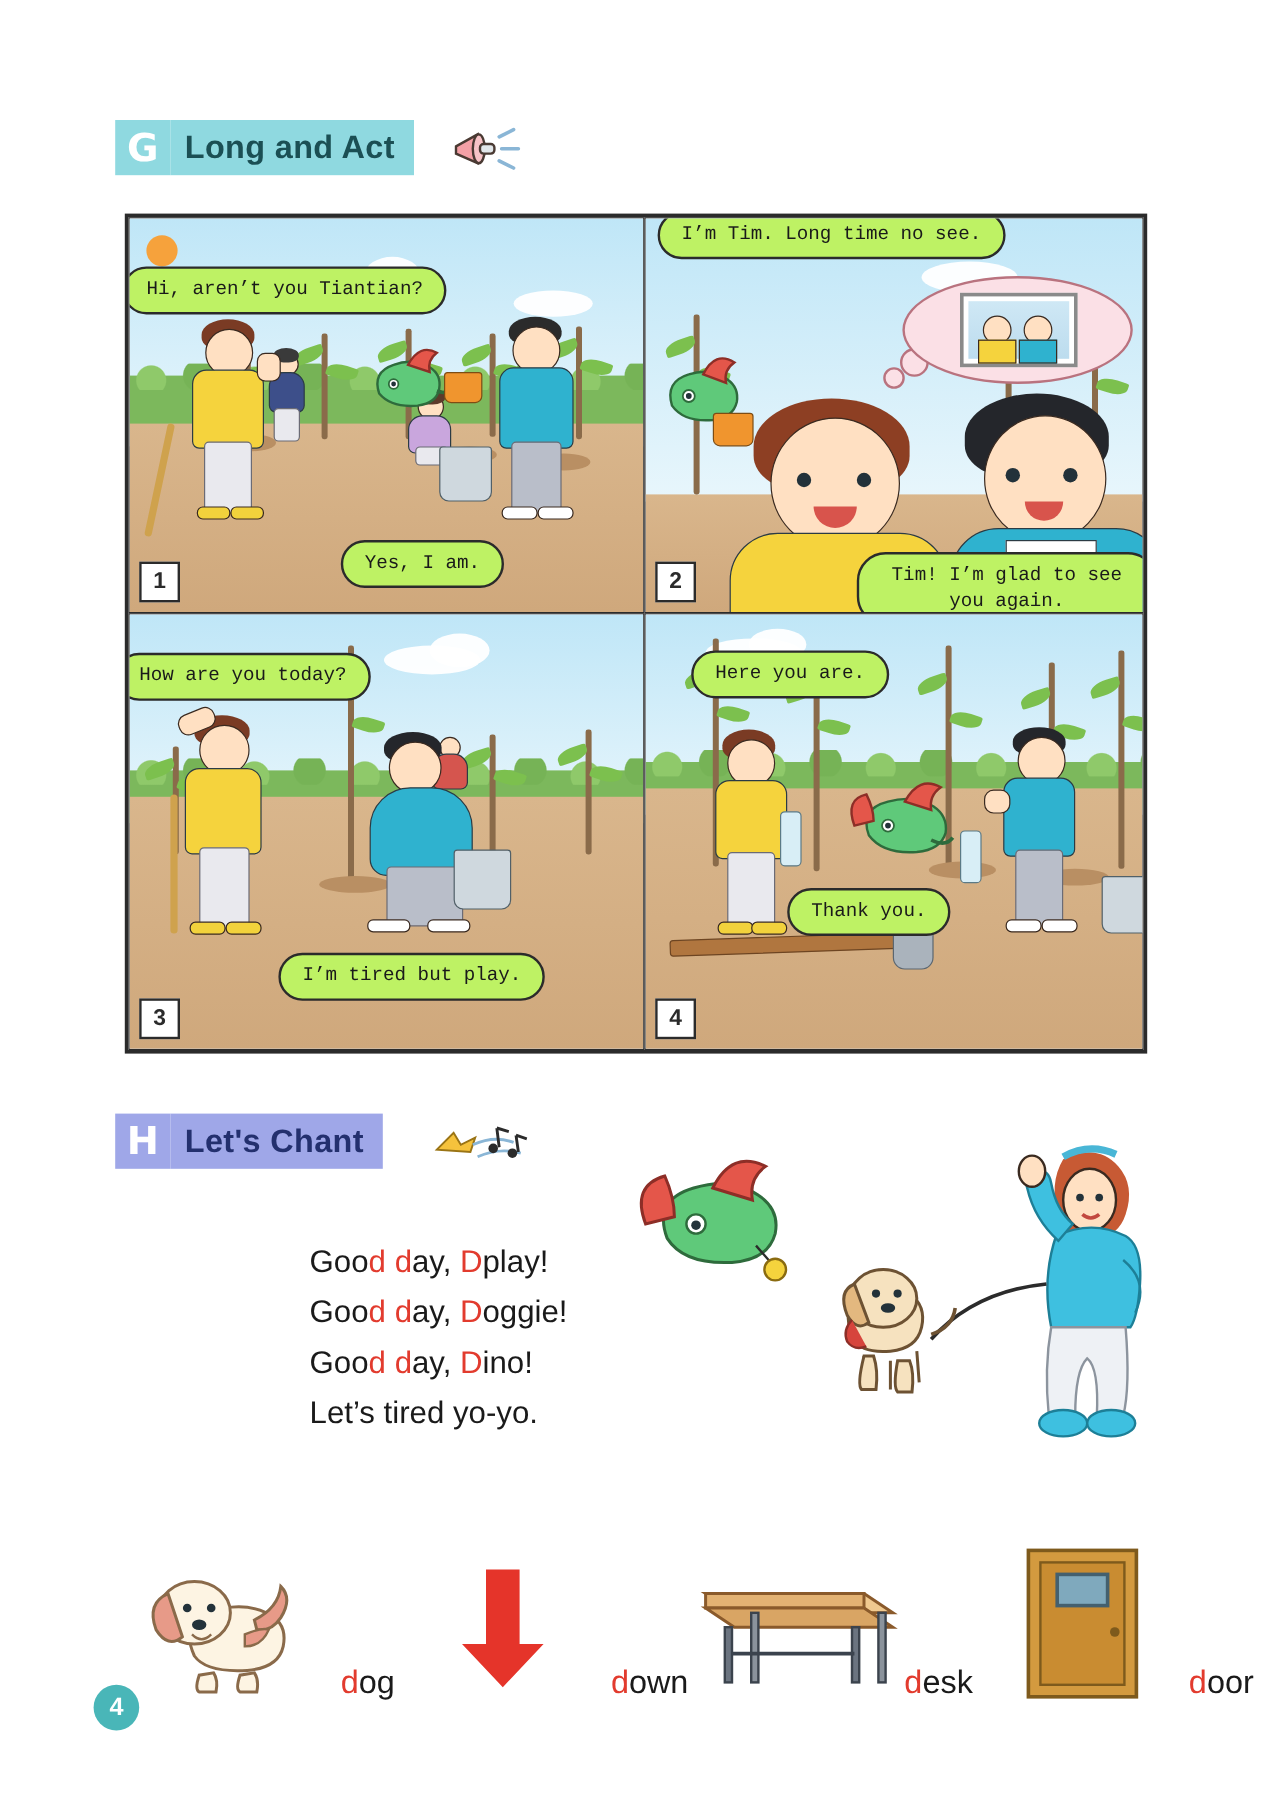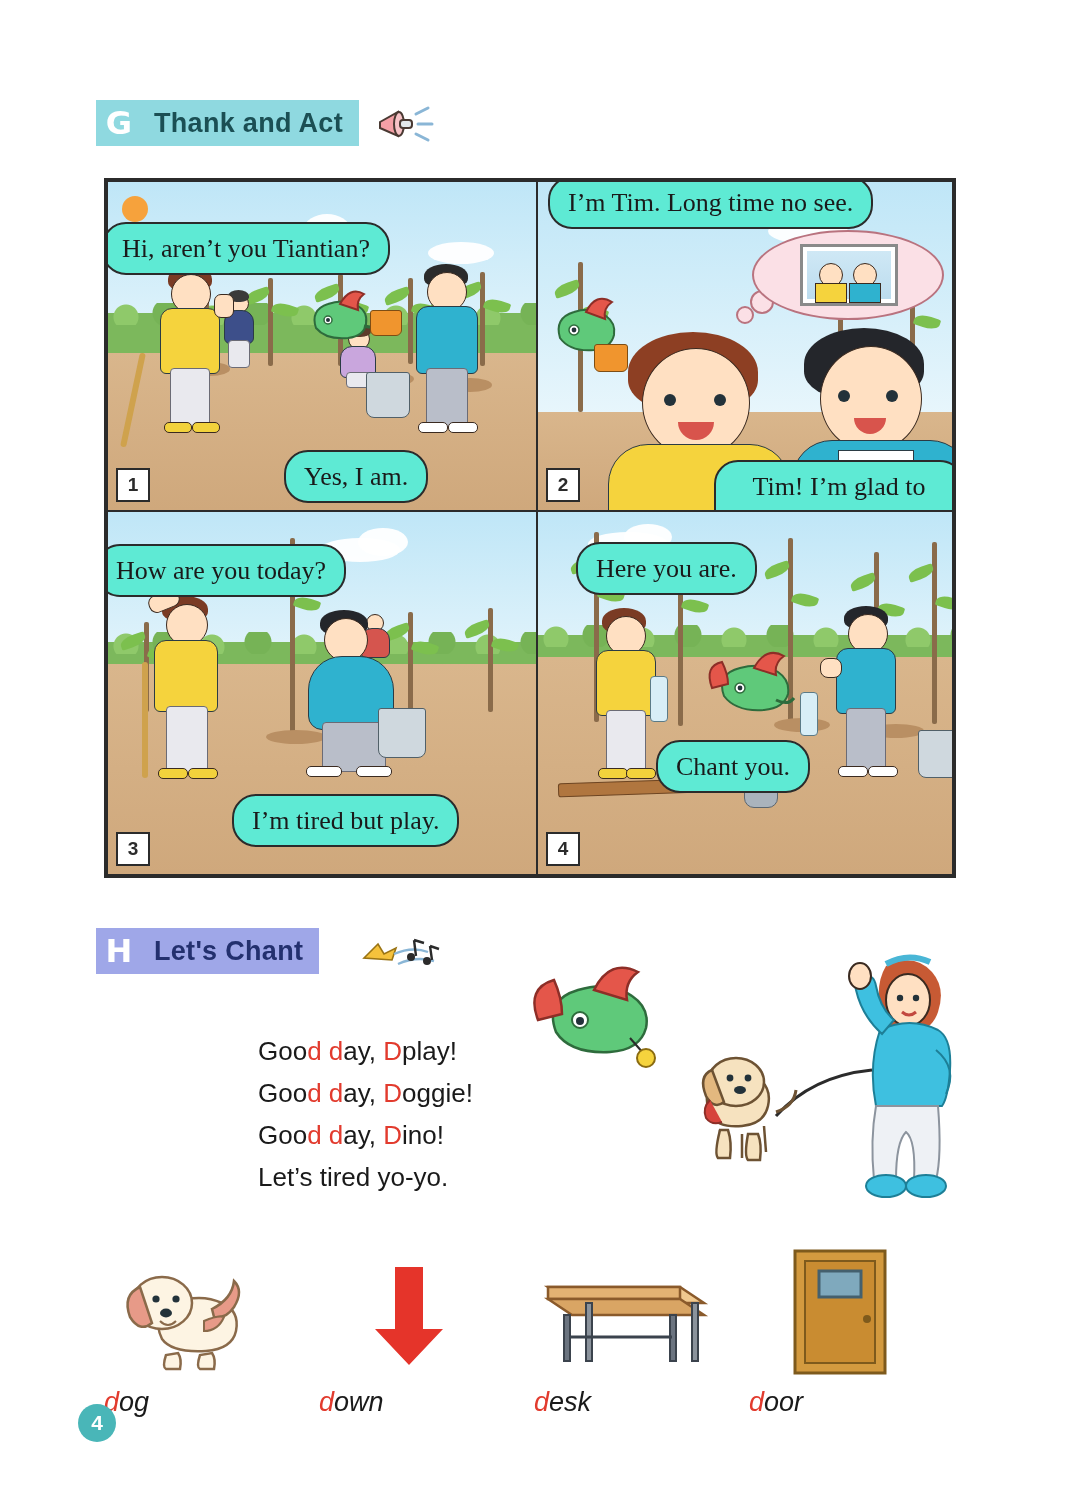--- a/index.html
+++ b/index.html
@@ -158,29 +158,29 @@
   .bucket {
     position: absolute;
     background: #cfd8de;
     border: 1.5px solid #516068;
     border-radius: 3px 3px 8px 8px;
   }
 
   
   .bubble {
     position: absolute;
-    background: #5eead4;
+    background: #bef264;
     border: 2.5px solid #2b2b2b;
     border-radius: 24px;
     padding: 7px 18px;
-    font-size: 26px;
+    font-size: 16px;
     color: #1a1a1a;
     line-height: 1.35;
     z-index: 15;
-    font-family: Liberation Serif, serif;
+    font-family: Liberation Mono, monospace;
     white-space: nowrap;
   }
   .bubble.wrap { white-space: normal; }
   .thought {
     position: absolute;
     background: #fbe0e6;
     border: 2.5px solid #b9737f;
     border-radius: 50%;
     z-index: 14;
   }
@@ -234,24 +234,23 @@
     left: 104px;
     top: 1238px;
     width: 860px;
     height: 180px;
     display: grid;
     grid-template-columns: repeat(4, 1fr);
   }
   .word-cell {
     position: relative;
     display: flex;
-    flex-direction: column;
-    align-items: flex-start;
+    flex-direction: row;
+    align-items: flex-end;
     justify-content: flex-end;
-    font-style: italic;
   }
   .word-art { position: relative; width: 180px; height: 130px; }
   .word-label {
     margin-top: 10px;
     font-size: 27px;
     color: #1a1a1a;
   }
   .word-label .r { color: #e23b2e; }
 
   .page-num {
@@ -274,21 +273,21 @@
   .horn-icon { position: absolute; left: 372px; top: 104px; }
   .music-icon { position: absolute; left: 358px; top: 932px; }
 </style>
 </head>
 <body>
 
 <div class="page">
 
   <div class="section-header" style="left:96px; top:100px;">
     <div class="sec-letter">G</div>
-    <div class="sec-title">Thank and Act</div>
+    <div class="sec-title">Long and Act</div>
   </div>
   <div class="horn-icon">
     <svg width="62" height="40" viewBox="0 0 62 40">
       <path d="M8 18 L26 8 L26 32 L8 24 Z" fill="#f4a0a6" stroke="#4a3a33" stroke-width="2"></path>
       <ellipse cx="27" cy="20" rx="5" ry="12" fill="#f7c3c7" stroke="#4a3a33" stroke-width="2"></ellipse>
       <rect x="28" y="16" width="12" height="8" rx="3" fill="#e2e7ea" stroke="#4a3a33" stroke-width="2"></rect>
       <path d="M44 10 L56 4 M46 20 L60 20 M44 30 L56 36" stroke="#8ab6d6" stroke-width="3" stroke-linecap="round"></path>
     </svg>
   </div>
 
@@ -503,21 +502,21 @@
         <div class="shoe" style="left:300px; top:254px; width:28px; background:#fff;"></div>
         <div class="shoe" style="left:330px; top:254px; width:28px; background:#fff;"></div>
         <div style="position:absolute; left:282px; top:146px; width:20px; height:18px; background:#ffe0c2; border:1.5px solid #3a2a20; border-radius:8px;"></div>
       </div>
 
       <div class="bucket" style="left:380px; top:218px; width:42px; height:46px;"></div>
       <div style="position:absolute; left:20px; top:268px; width:196px; height:12px; background:#b0763f; border:1.5px solid #6d4522; border-radius:3px; transform:rotate(-2deg);"></div>
       <div style="position:absolute; left:206px; top:254px; width:32px; height:40px; background:#aab3bc; border:1.5px solid #5b6670; border-radius:4px 4px 10px 10px;"></div>
 
       <div class="bubble" style="left:38px; top:30px;text-align:center;">Here you are.</div>
-      <div class="bubble" style="left:118px; top:228px;">Chant you.</div>
+      <div class="bubble" style="left:118px; top:228px;">Thank you.</div>
       <div class="panel-num">4</div>
     </div>
   </div>
 
   <div class="section-header" style="left:96px; top:928px;">
     <div class="sec-letter violet">H</div>
     <div class="sec-title violet-bg">Let's Chant</div>
   </div>
   <div class="music-icon">
     <svg width="86" height="46" viewBox="0 0 86 46">

